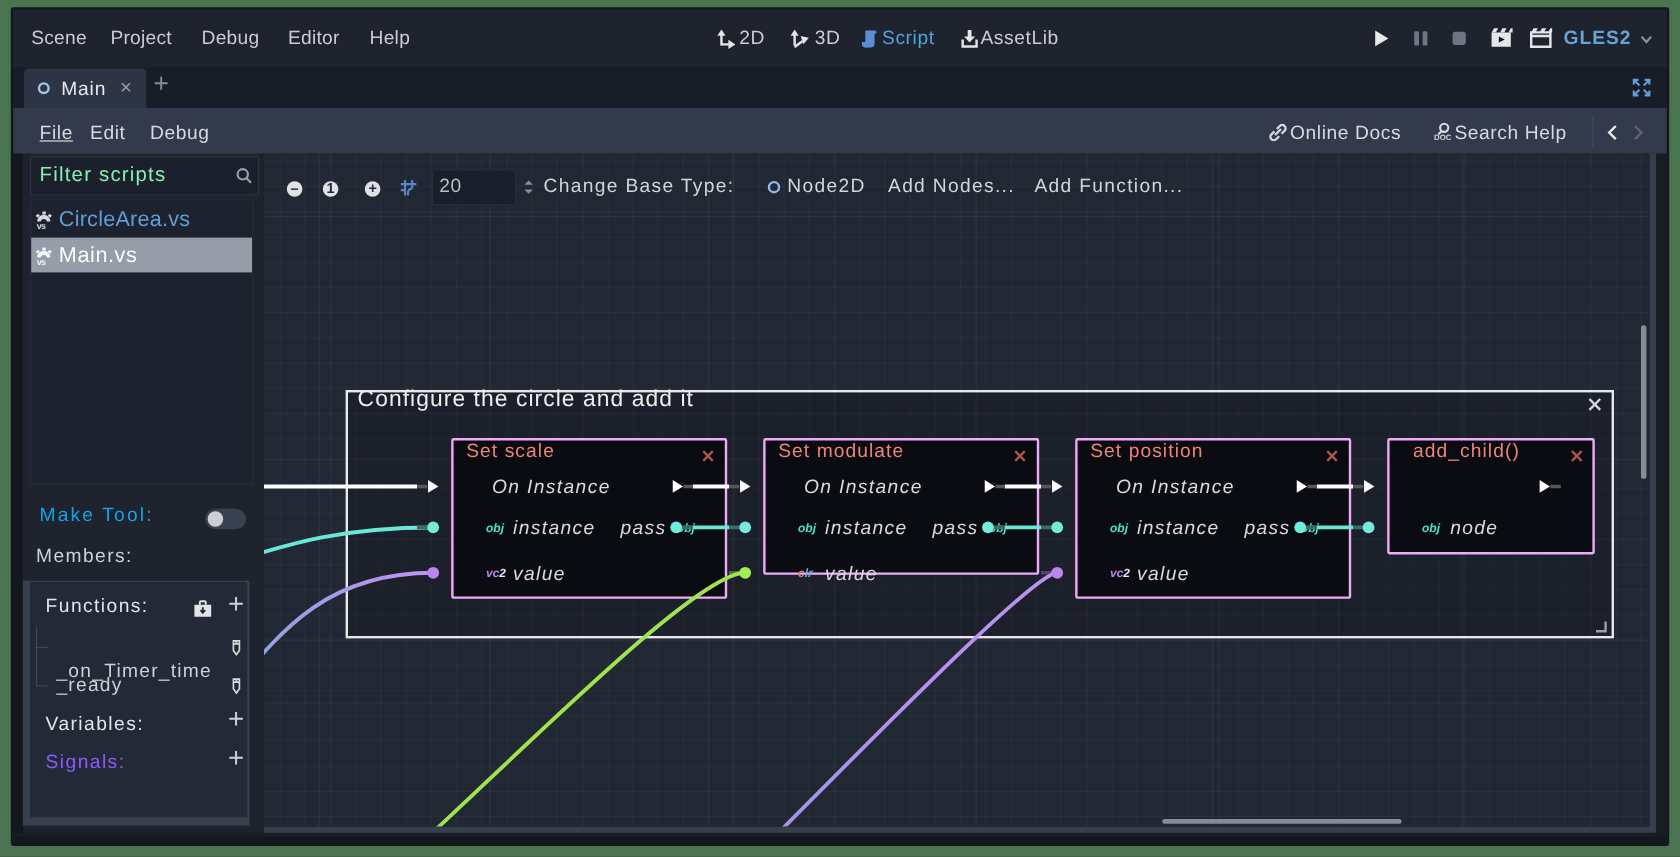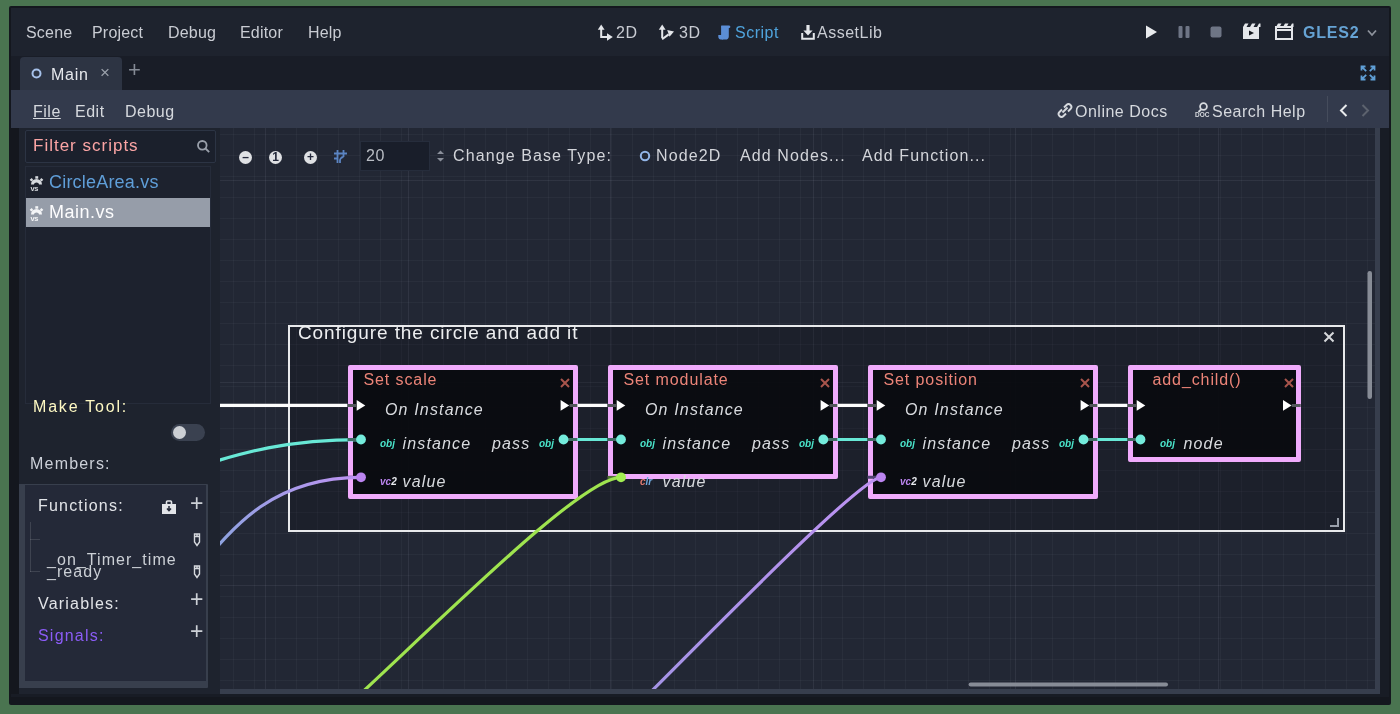--- a/index.html
+++ b/index.html
@@ -23,21 +23,21 @@
 #graph{left:209px;top:120px;width:1155px;height:561px;background:#222734;overflow:hidden;}
 #gbr{left:1364px;top:120px;width:5px;height:566px;background:#373e4d;}
 #gbb{left:209px;top:681px;width:1155px;height:5px;background:#373e4d;}
 .grid{position:absolute;left:0;top:0;width:100%;height:100%;
 background-image:
  repeating-linear-gradient(to right,rgba(220,230,255,0.07) 0 1px,transparent 1px 202.5px),
  repeating-linear-gradient(to bottom,rgba(220,230,255,0.07) 0 1px,transparent 1px 202.5px),
  repeating-linear-gradient(to right,rgba(220,230,255,0.035) 0 1px,transparent 1px 21px),
  repeating-linear-gradient(to bottom,rgba(220,230,255,0.035) 0 1px,transparent 1px 21px);
 background-position:188px 0,0 52px,13px 0,0 6px;}
-.node{position:absolute;background:rgba(9,10,14,0.9);border:5px solid #f0abfc;border-radius:2px;box-sizing:border-box;}
+.node{position:absolute;background:rgba(9,10,14,0.9);border:2px solid #f0abfc;border-radius:2px;box-sizing:border-box;margin-left:28px;}
 .ntitle{position:absolute;color:#ec8478;font-size:16px;line-height:16px;letter-spacing:0.9px;white-space:pre;}
 .nrow{position:absolute;color:#d9dbdf;font-size:16px;line-height:16px;letter-spacing:1.15px;white-space:pre;font-style:italic;}
 .badge{position:absolute;font-size:10px;font-weight:bold;font-style:italic;line-height:10px;}
 .nx{position:absolute;width:12px;height:12px;}
 #comment{position:absolute;border:2px solid #e8e9eb;background:rgba(8,10,14,0.22);box-sizing:border-box;}
 .circbtn{position:absolute;width:13px;height:13px;background:#dfe1e4;border-radius:7px;color:#23283b;
  font-size:12px;font-weight:bold;text-align:center;line-height:12px;}
 </style></head>
 <body>
 <div id="winedge" class="abs"></div>
@@ -140,21 +140,21 @@
     </svg>
   <svg class="abs" style="left:1348px;top:95px;" width="13" height="15" viewBox="0 0 13 15">
     <path d="M3.5 2 L9 7.5 L3.5 13" stroke="#5c626e" stroke-width="2" fill="none"></path>
     </svg>
 
   <div id="sidebar-filter" class="abs"></div>
   <div id="scriptlist" class="abs"></div>
   <div id="selrow" class="abs"></div>
   <div id="memberspanel" class="abs"></div>
   <div id="membersinner" class="abs"></div>
-  <div class="mtxt" style="left:22px;top:130px;color:#fca5a5;font-size:17px;letter-spacing:1.0px;">Filter scripts</div>
+  <div class="mtxt" style="left:22px;top:130px;color:#86efac;font-size:17px;letter-spacing:1.0px;">Filter scripts</div>
   <svg class="abs" style="left:185px;top:131px;" width="15" height="15" viewBox="0 0 15 15">
     <circle cx="6.3" cy="6.3" r="4.3" fill="none" stroke="#9aa0ab" stroke-width="1.8"></circle>
     <path d="M9.5 9.5 L13.2 13.2" stroke="#9aa0ab" stroke-width="1.8"></path>
     </svg>
   <svg class="abs" style="left:18px;top:168px;" width="15" height="15" viewBox="0 0 15 15">
     <g fill="#d7dade">
         <path d="M2 8.5 A5.5 5.5 0 0 1 13 8.5 L10.2 8.5 A2.8 2.8 0 0 0 4.8 8.5 Z"></path>
     <rect x="6.3" y="0.2" width="2.9" height="2.5"></rect>
         <rect x="1.2" y="2.6" width="2.6" height="2.4" transform="rotate(-40 2.5 3.8)"></rect>
         <rect x="11.2" y="2.6" width="2.6" height="2.4" transform="rotate(40 12.5 3.8)"></rect>
@@ -165,21 +165,21 @@
   <svg class="abs" style="left:18px;top:198px;" width="15" height="15" viewBox="0 0 15 15">
     <g fill="#f4f5f7">
         <path d="M2 8.5 A5.5 5.5 0 0 1 13 8.5 L10.2 8.5 A2.8 2.8 0 0 0 4.8 8.5 Z"></path>
     <rect x="6.3" y="0.2" width="2.9" height="2.5"></rect>
         <rect x="1.2" y="2.6" width="2.6" height="2.4" transform="rotate(-40 2.5 3.8)"></rect>
         <rect x="11.2" y="2.6" width="2.6" height="2.4" transform="rotate(40 12.5 3.8)"></rect>
     <text x="1.6" y="14.8" font-size="7.5" font-weight="bold" font-family="Liberation Sans" letter-spacing="-0.5">vs</text>
       </g>
     </svg>
   <div class="mtxt" style="left:38px;top:196px;color:#fdfdfe;font-size:18px;letter-spacing:0.5px;">Main.vs</div>
-  <div class="mtxt" style="left:22px;top:391px;color:#fef9c3;letter-spacing:1.8px;">Make Tool:</div>
+  <div class="mtxt" style="left:22px;top:414px;color:#0ea5e9;letter-spacing:1.8px;">Make Tool:</div>
   <div class="abs" style="left:160px;top:416px;width:34px;height:17px;background:#3a4150;border-radius:9px;"></div>
   <div class="abs" style="left:162px;top:418px;width:13px;height:13px;background:#cccfd4;border-radius:7px;"></div>
   <div class="mtxt sb" style="left:19px;top:448px;color:#ccd0d8;">Members:</div>
   <div class="abs" style="left:19px;top:514px;width:1px;height:50px;background:rgba(255,255,255,0.12);"></div>
   <div class="abs" style="left:19px;top:531px;width:10px;height:1px;background:rgba(255,255,255,0.12);"></div>
   <div class="abs" style="left:19px;top:563px;width:10px;height:1px;background:rgba(255,255,255,0.12);"></div>
   <div class="mtxt sb" style="left:27px;top:490px;color:#e2e4e8;">Functions:</div>
   <svg class="abs" style="left:150px;top:492px;" width="16" height="15" viewBox="0 0 16 15">
     <path d="M1 4 H15 V14 H1 Z" fill="#e2e4e8"></path>
     <path d="M5.5 4 V2 Q5.5 1 6.5 1 H9.5 Q10.5 1 10.5 2 V4" stroke="#e2e4e8" stroke-width="1.6" fill="none"></path>

